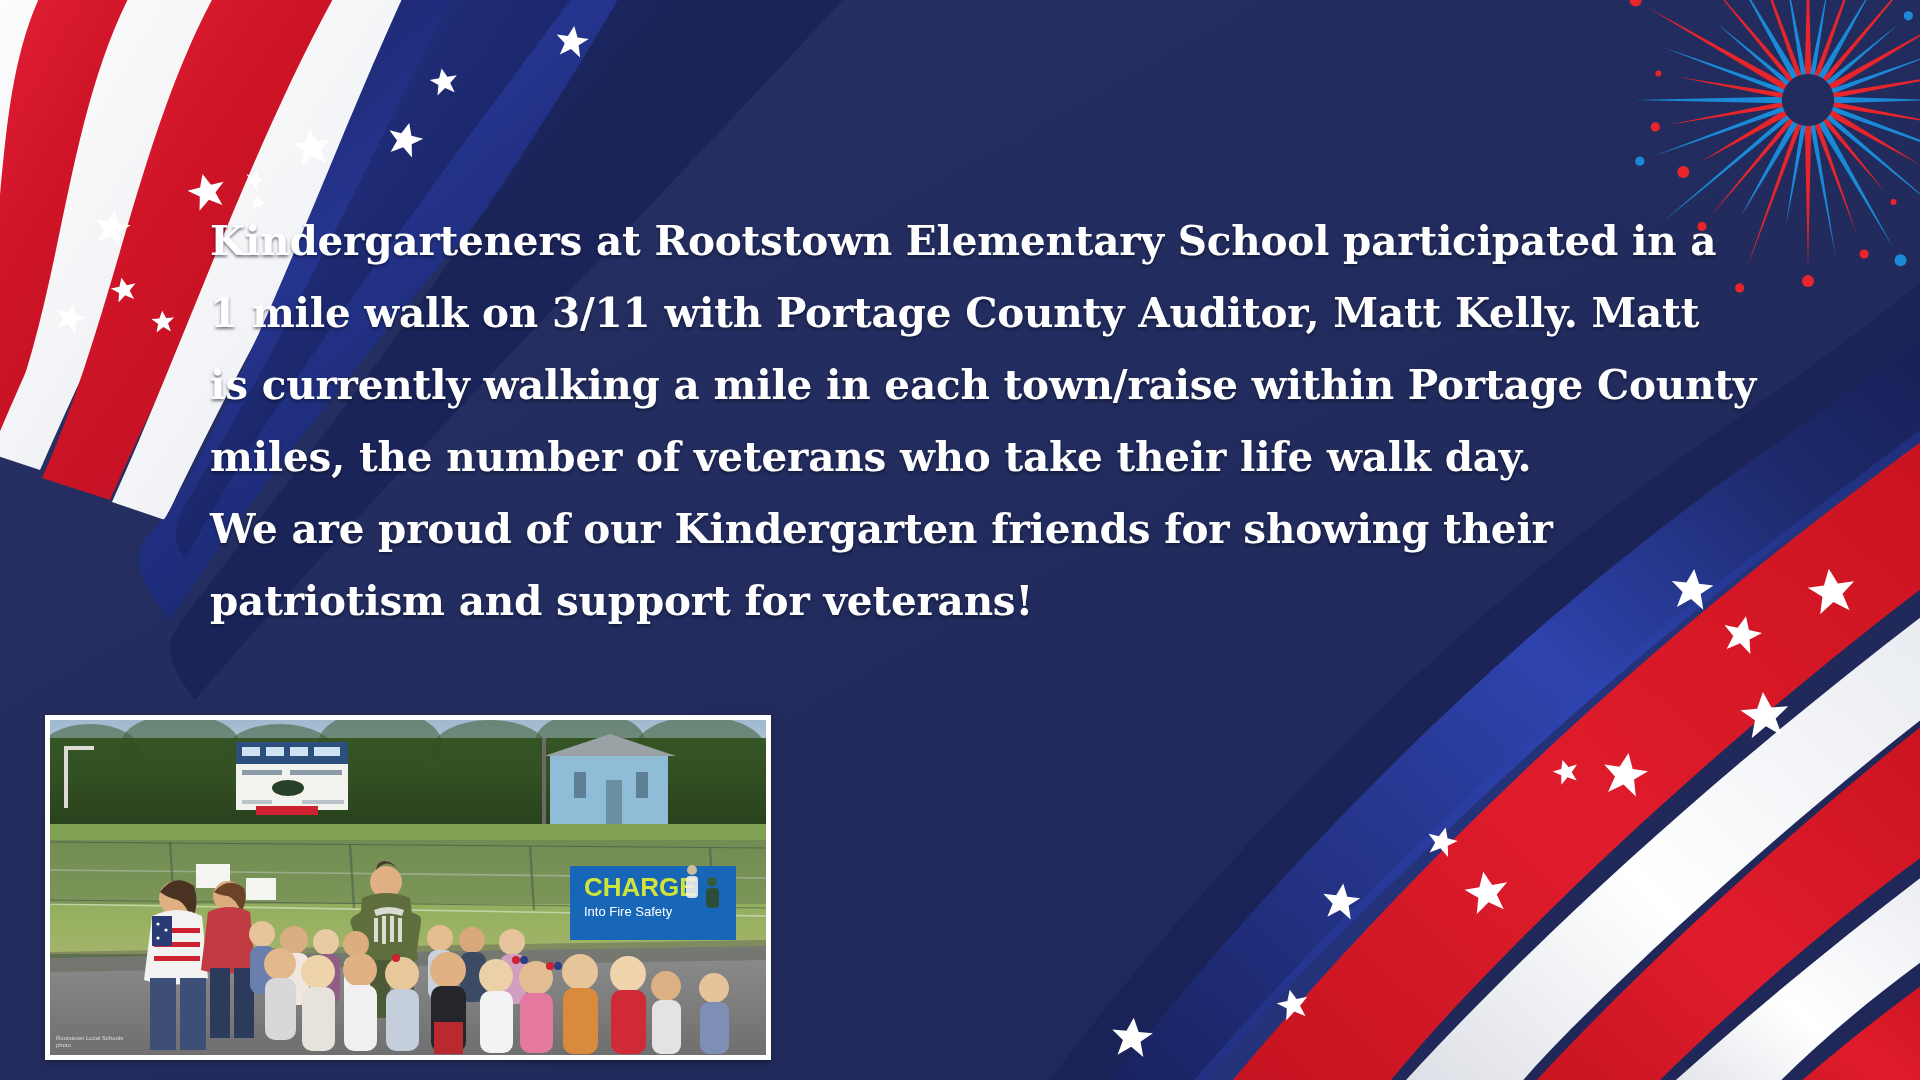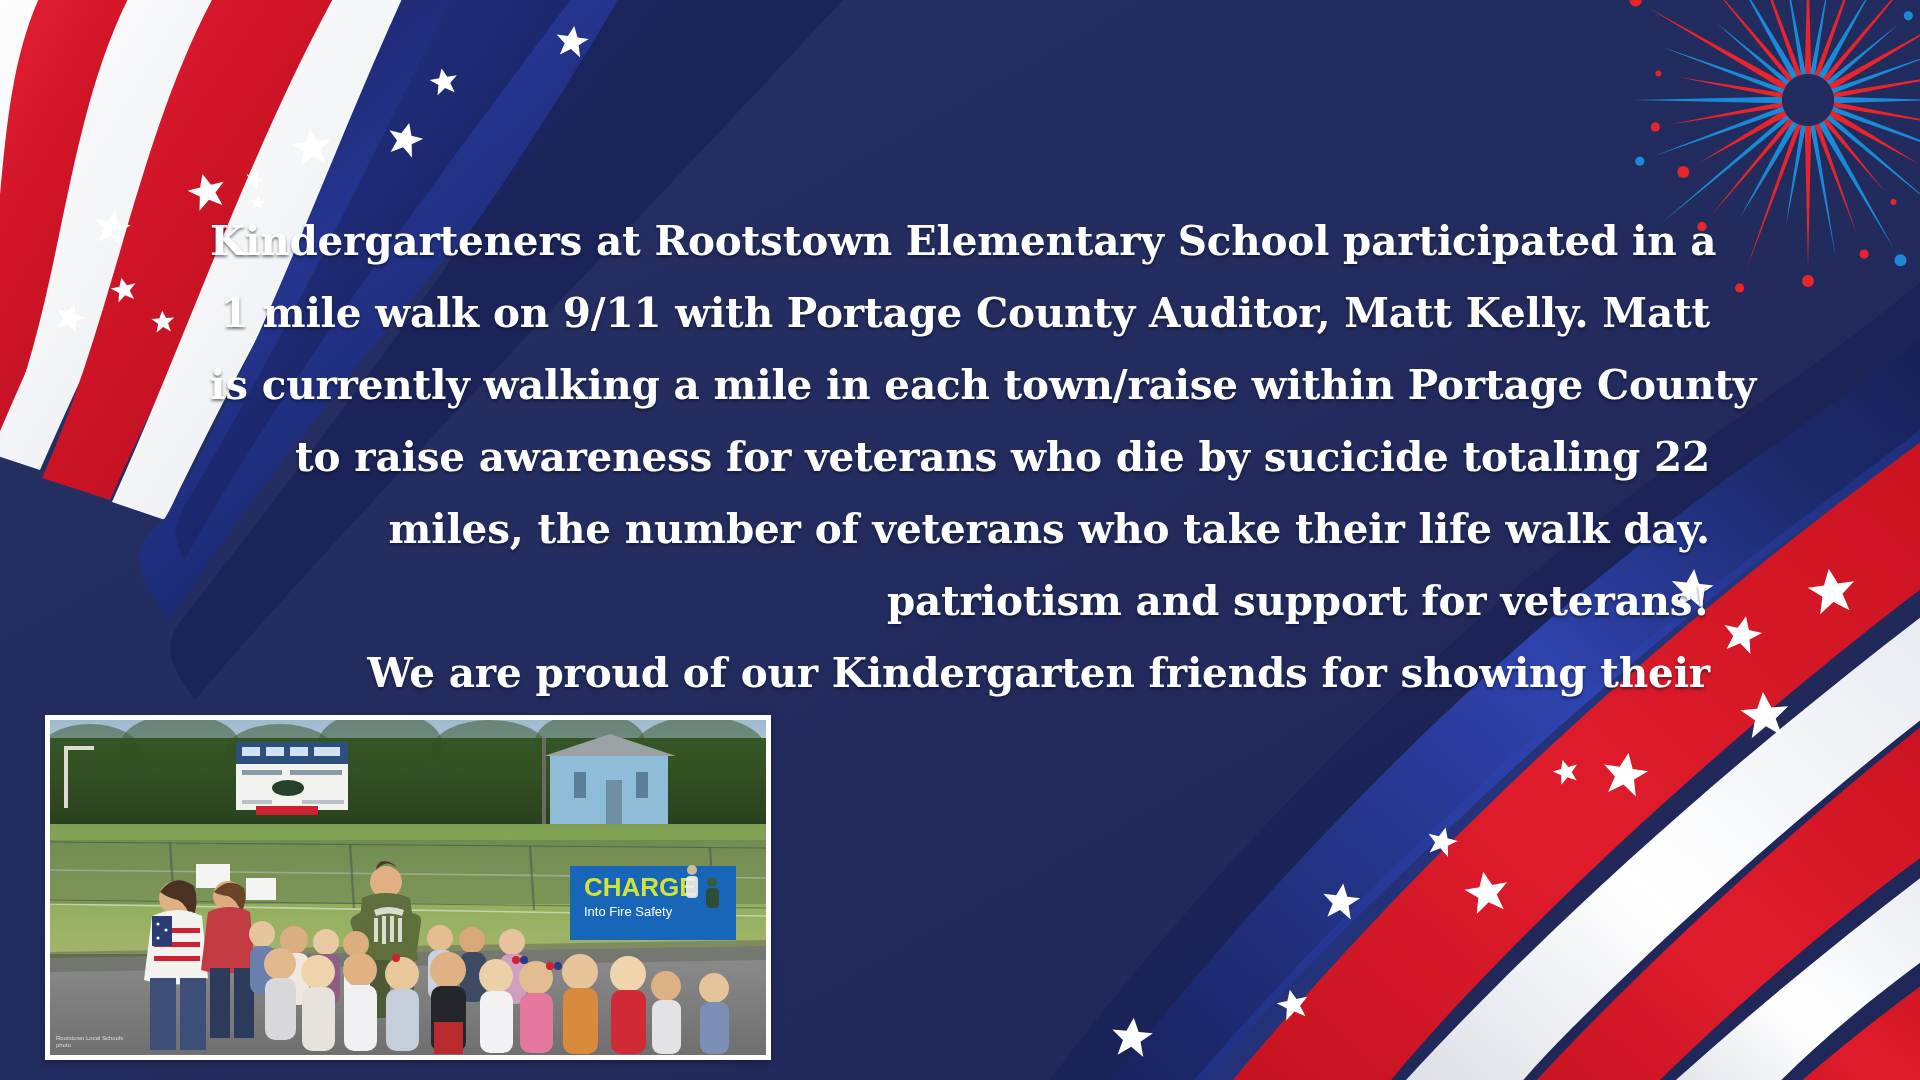--- a/index.html
+++ b/index.html
@@ -12,21 +12,21 @@
   }
   #stage{position:absolute;inset:0;width:1920px;height:1080px;overflow:hidden;}
 
   .layer{position:absolute;inset:0;width:1920px;height:1080px;}
   .layer svg{display:block;width:1920px;height:1080px;}
 
   
   #headline{
     position:absolute;
     left:210px; top:205px; width:1500px;
-    text-align:right;
+    text-align:left;
     z-index:40;
     pointer-events:none;
   }
   #headline .line{
     display:block;
     color:#ffffff;
     font-family:"DejaVu Serif","Liberation Serif",serif;
     font-weight:700;
     font-size:40.5px;
     line-height:72px;
@@ -322,26 +322,25 @@
             <circle cx="-116.98734496295019" cy="-139.42008864765398" r="4.6" fill="#e8252a"></circle>
             <circle cx="-65.32584737520286" cy="-179.48129057010846" r="4.6" fill="#e8252a"></circle>
             <circle cx="-26.22087482770648" cy="-148.70597070484342" r="3" fill="#1b8ad6"></circle>
           </g>
       </g>
     </svg>
   </div>
 
   <div id="headline">
     <span class="line">Kindergarteners at Rootstown Elementary School participated in a</span>
-    <span class="line">1 mile walk on 9/11 with Portage County Auditor, Matt Kelly. Matt</span>
+    <span class="line">1 mile walk on 3/11 with Portage County Auditor, Matt Kelly. Matt</span>
     <span class="line">is currently walking a mile in each town/raise within Portage County</span>
-    <span class="line">to raise awareness for veterans who die by sucicide totaling 22</span>
     <span class="line">miles, the number of veterans who take their life walk day.</span>
+    <span class="line">We are proud of our Kindergarten friends for showing their</span>
     <span class="line">patriotism and support for veterans!</span>
-    <span class="line">We are proud of our Kindergarten friends for showing their</span>
   </div>
 
   <div id="photo-frame">
     <div id="photo-inner">
       <svg viewBox="0 0 716 335" preserveAspectRatio="xMidYMid slice">
         <defs>
           <linearGradient id="skyG" x1="0" y1="0" x2="0" y2="1">
             <stop offset="0%" stop-color="#9fb9cf"></stop>
               <stop offset="100%" stop-color="#cddbe4"></stop>
           </linearGradient>

